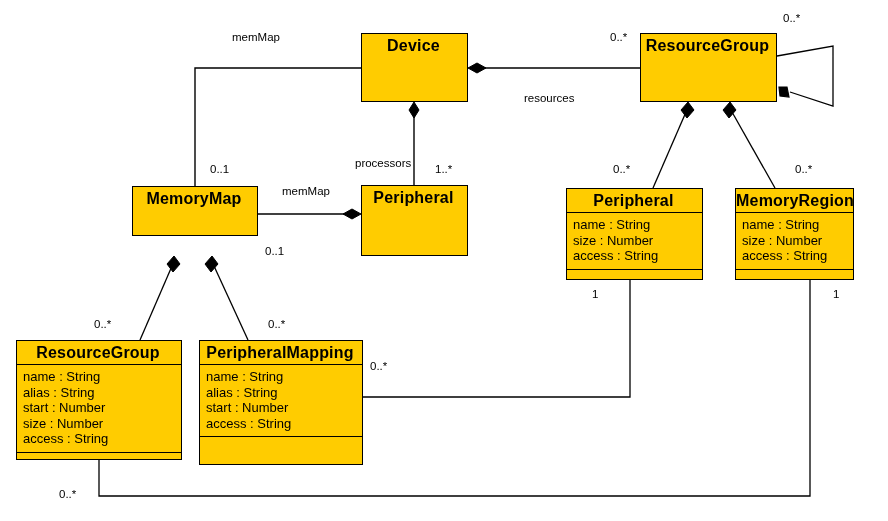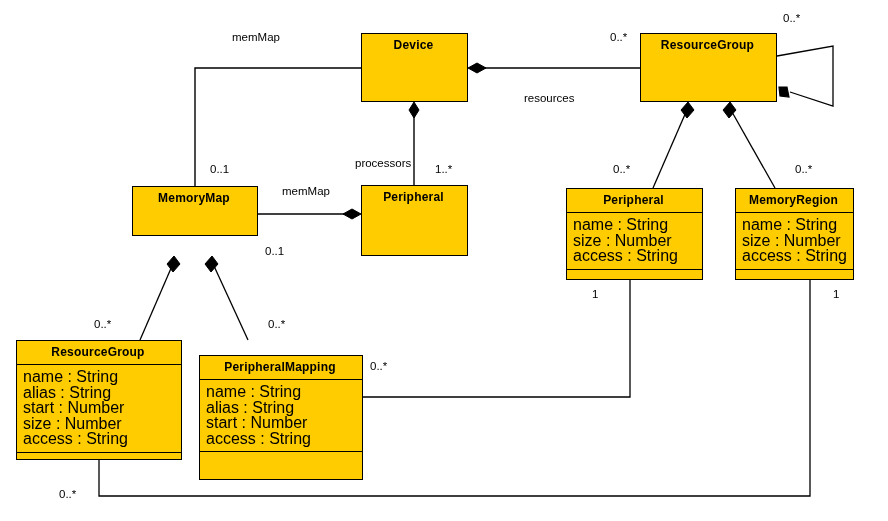--- a/index.html
+++ b/index.html
@@ -28,35 +28,35 @@
   .uml-class {
     position: absolute;
     background: #FFCC00;
     border: 1px solid #000000;
     box-sizing: border-box;
     z-index: 5;
   }
   .uml-class-name {
     text-align: center;
     font-weight: bold;
-    font-size: 12px;
+    font-size: 16px;
     color: #000000;
     letter-spacing: 0.2px;
     padding: 4px 2px 4px 0;
     line-height: 15px;
     white-space: nowrap;
   }
   .uml-divider {
     height: 1px;
     background: #000000;
     width: 100%;
   }
   .uml-attrs {
     padding: 4px 6px 5px 6px;
-    font-size: 16px;
+    font-size: 13px;
     line-height: 15.5px;
     color: #000000;
   }
   .uml-attr {
     white-space: nowrap;
   }
   .uml-empty-compartment {
     height: 14px;
   }
   .edge-label {
@@ -176,21 +176,21 @@
       <div class="uml-attr">name : String</div>
       <div class="uml-attr">alias : String</div>
       <div class="uml-attr">start : Number</div>
       <div class="uml-attr">size : Number</div>
       <div class="uml-attr">access : String</div>
     </div>
     <div class="uml-divider"></div>
     <div class="uml-empty-compartment"></div>
   </div>
 
-  <div class="uml-class" style="left:199px; top:340px; width:164px; height:125px;margin-top:15px;">
+  <div class="uml-class" style="left:199px; top:340px; width:164px; height:125px;">
     <div class="uml-class-name">PeripheralMapping</div>
     <div class="uml-divider"></div>
     <div class="uml-attrs">
       <div class="uml-attr">name : String</div>
       <div class="uml-attr">alias : String</div>
       <div class="uml-attr">start : Number</div>
       <div class="uml-attr">access : String</div>
     </div>
     <div class="uml-divider"></div>
     <div class="uml-empty-compartment"></div>

